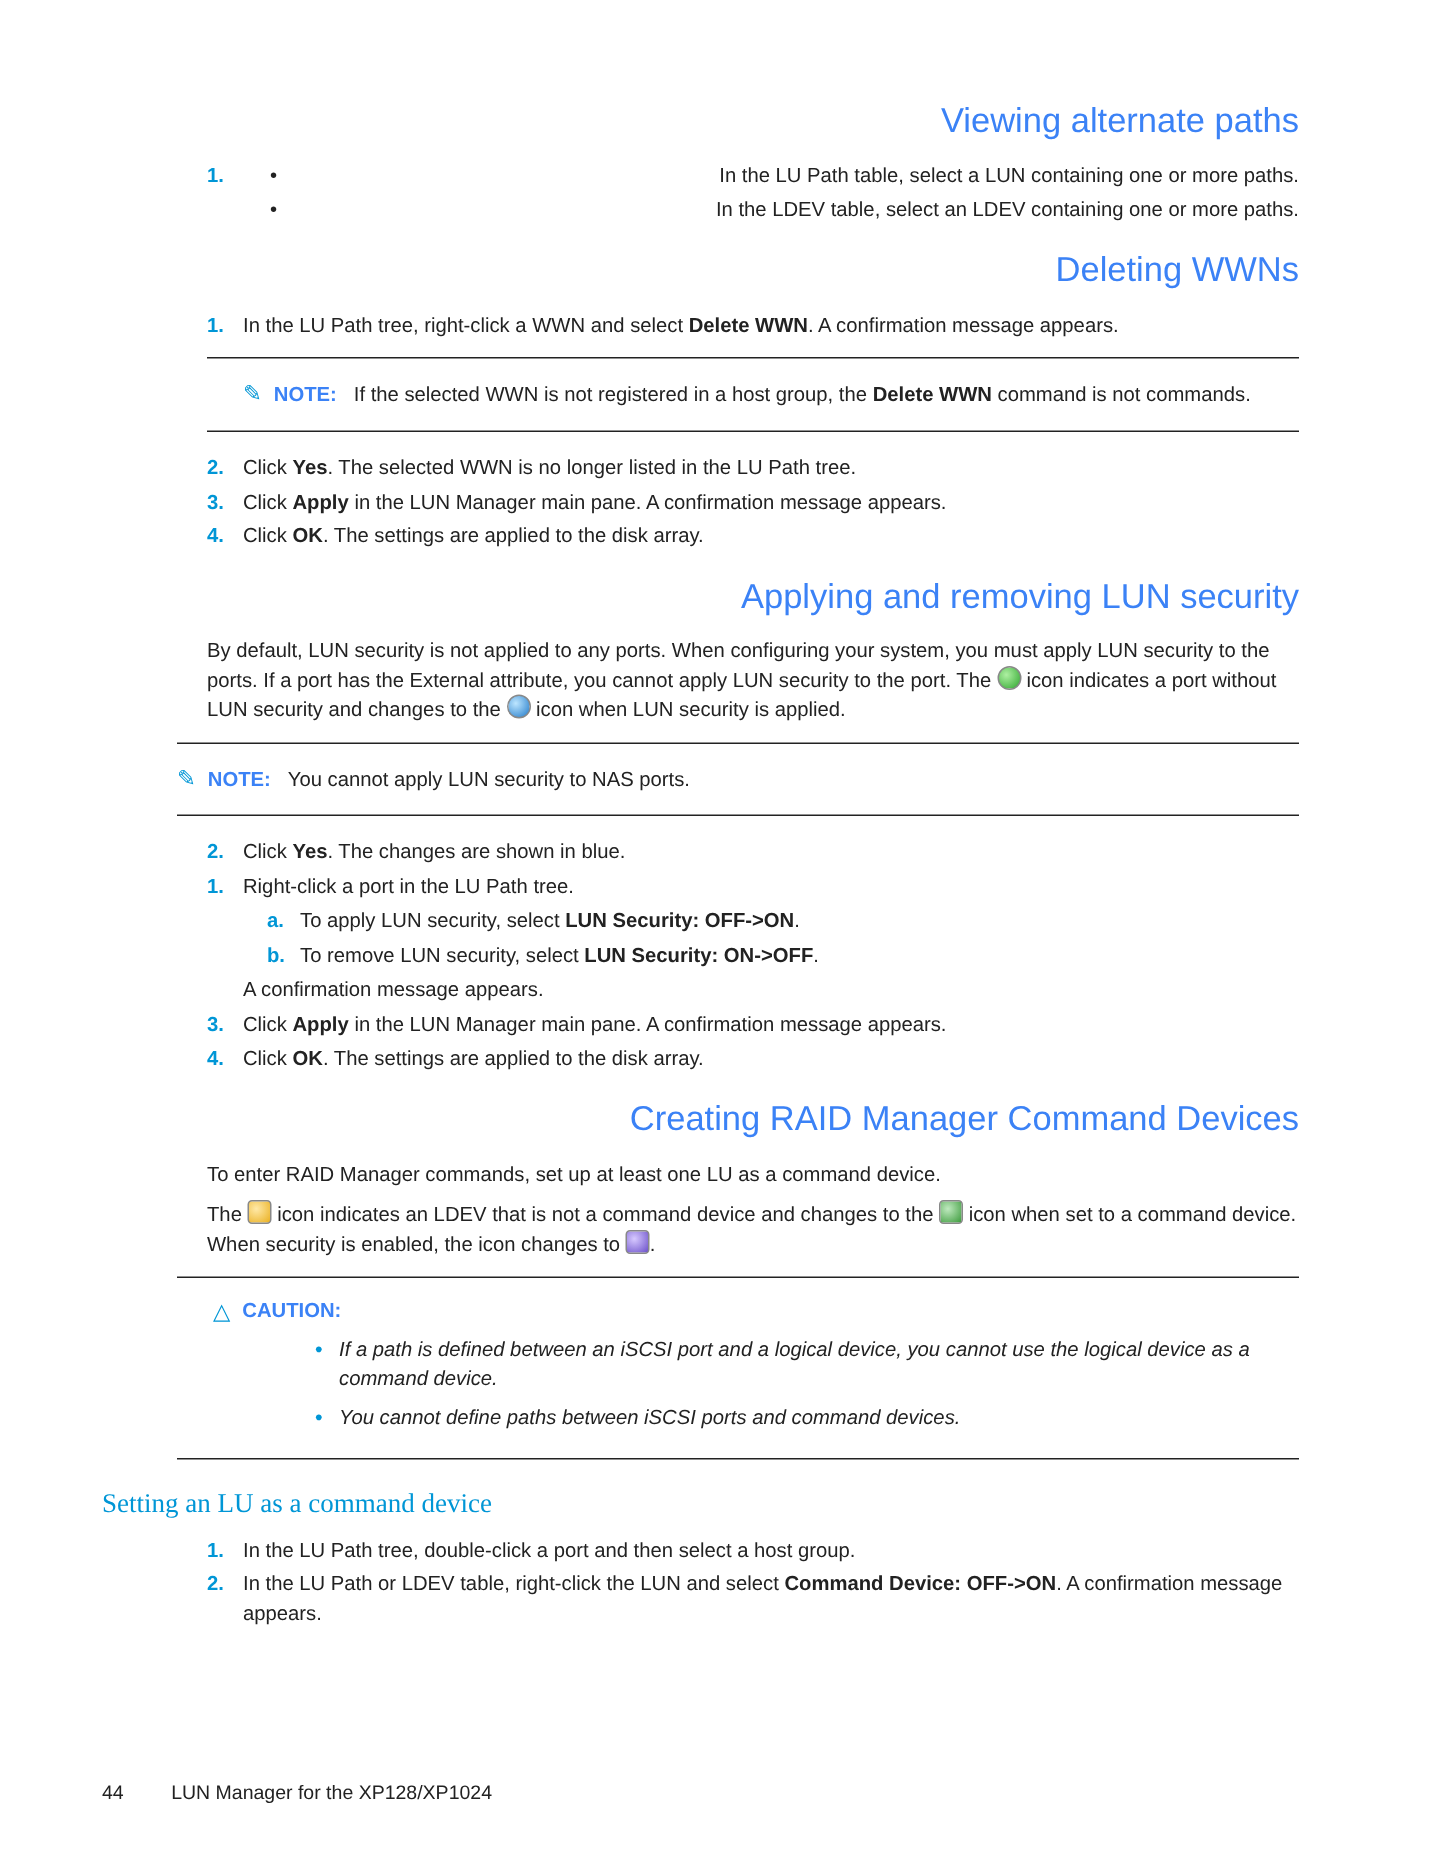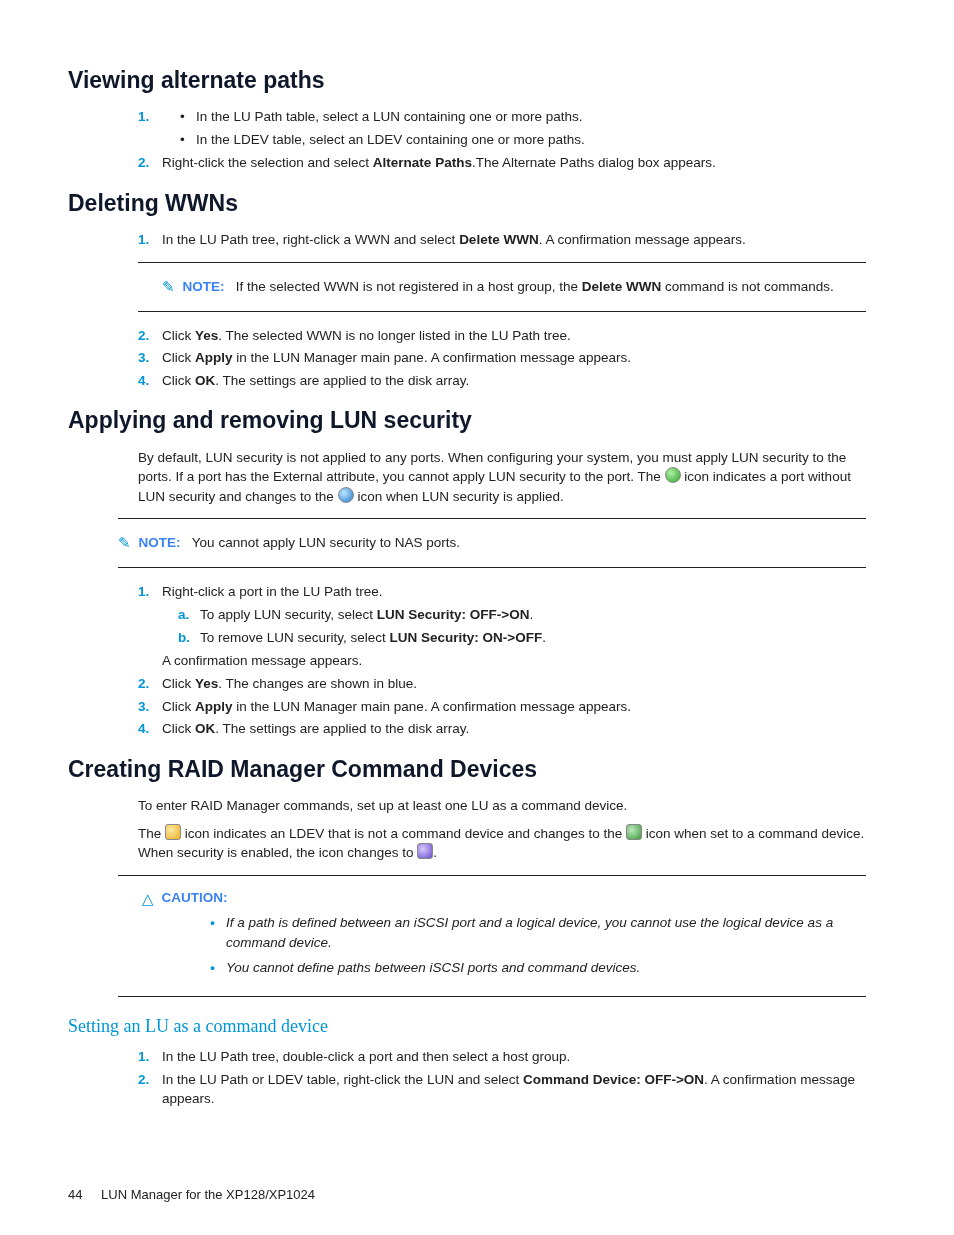--- a/index.html
+++ b/index.html
@@ -7,24 +7,25 @@
     font-size: 13.5px;
     color: #222;
     margin: 0;
     padding: 50px 88px 30px 68px;
     width: 954px;
     box-sizing: border-box;
     line-height: 1.45;
   }
   h2 {
     font-family: "Futura", "Century Gothic", "Trebuchet MS", Arial, sans-serif;
-    font-weight: 700;
+    font-weight: 400;
     font-size: 23px;
-    color: #0f172a;
+    color: #3b82f6;
     margin: 14px 0 10px 0;
+    text-align: right;
   }
   h3 {
     font-family: Liberation Serif, serif;
     font-weight: 300;
     font-size: 18px;
     color: #0096d6;
     margin: 16px 0 8px 0;
   }
   ol.num {
     list-style: none;
@@ -65,20 +66,21 @@
   }
   ul.bul {
     list-style: none;
     padding-left: 0;
     margin: 4px 0 4px 16px;
   }
   ul.bul > li {
     position: relative;
     padding-left: 18px;
     margin: 3px 0;
+    text-align: right;
   }
   ul.bul > li::before {
     content: "•";
     position: absolute;
     left: 2px;
     top: 0;
     color: #222;
   }
   ul.cbul {
     list-style: none;
@@ -152,21 +154,21 @@
     padding-left: 24px;
   }
   b { font-weight: bold; }
   .footer {
     position: fixed;
     bottom: 30px;
     left: 68px;
     font-size: 13px;
     color: #222;
   }
-  .footer .pn { margin-right: 15px; }
+  .footer .pn { margin-right: 28px; }
   .inline-icon {
     display: inline-block;
     width: 14px; height: 14px;
     border-radius: 50%;
     vertical-align: -2px;
     border: 1px solid #888;
   }
   .ic-port-nolun { background: radial-gradient(circle at 35% 35%, #aef0a2, #2da52d); }
   .ic-port-lun   { background: radial-gradient(circle at 35% 35%, #bde6ff, #1f79c9); }
   .ic-ldev       { background: radial-gradient(circle at 35% 35%, #ffe9a8, #eab020); border-radius: 3px;}
@@ -176,23 +178,20 @@
 </head>
 <body>
 
 <h2>Viewing alternate paths</h2>
 <ol class="num">
   <li data-marker="1.">
     <ul class="bul">
       <li>In the LU Path table, select a LUN containing one or more paths.</li>
       <li>In the LDEV table, select an LDEV containing one or more paths.</li>
     </ul>
-  </li>
-  <li data-marker="2.">
-    <span>Right-click the selection and select </span><b>Alternate Paths</b><span>.The Alternate Paths dialog box appears.</span>
   </li>
 </ol>
 
 <h2>Deleting WWNs</h2>
 <ol class="num">
   <li data-marker="1.">
     <span>In the LU Path tree, right-click a WWN and select </span><b>Delete WWN</b><span>. A confirmation message appears.</span>
   </li>
 </ol>
 
@@ -227,35 +226,35 @@
 <div class="noteblock2">
   <div class="noteline">
     <span class="noteicon">✎</span>
     <div>
       <span class="nlabel">NOTE:</span>&nbsp;&nbsp;&nbsp;<span>You cannot apply LUN security to NAS ports.</span>
     </div>
   </div>
 </div>
 
 <ol class="num">
+  <li data-marker="2.">
+    <span>Click </span><b>Yes</b><span>. The changes are shown in blue.</span>
+  </li>
   <li data-marker="1.">
     <span>Right-click a port in the LU Path tree.</span>
     <ol class="alpha">
       <li data-marker="a.">
         <span>To apply LUN security, select </span><b>LUN Security: OFF-&gt;ON</b><span>.</span>
       </li>
       <li data-marker="b.">
         <span>To remove LUN security, select </span><b>LUN Security: ON-&gt;OFF</b><span>.</span>
       </li>
     </ol>
     <div>A confirmation message appears.</div>
   </li>
-  <li data-marker="2.">
-    <span>Click </span><b>Yes</b><span>. The changes are shown in blue.</span>
-  </li>
   <li data-marker="3.">
     <span>Click </span><b>Apply</b><span> in the LUN Manager main pane. A confirmation message appears.</span>
   </li>
   <li data-marker="4.">
     <span>Click </span><b>OK</b><span>. The settings are applied to the disk array.</span>
   </li>
 </ol>
 
 <h2>Creating RAID Manager Command Devices</h2>
 <div class="para">To enter RAID Manager commands, set up at least one LU as a command device.</div>

